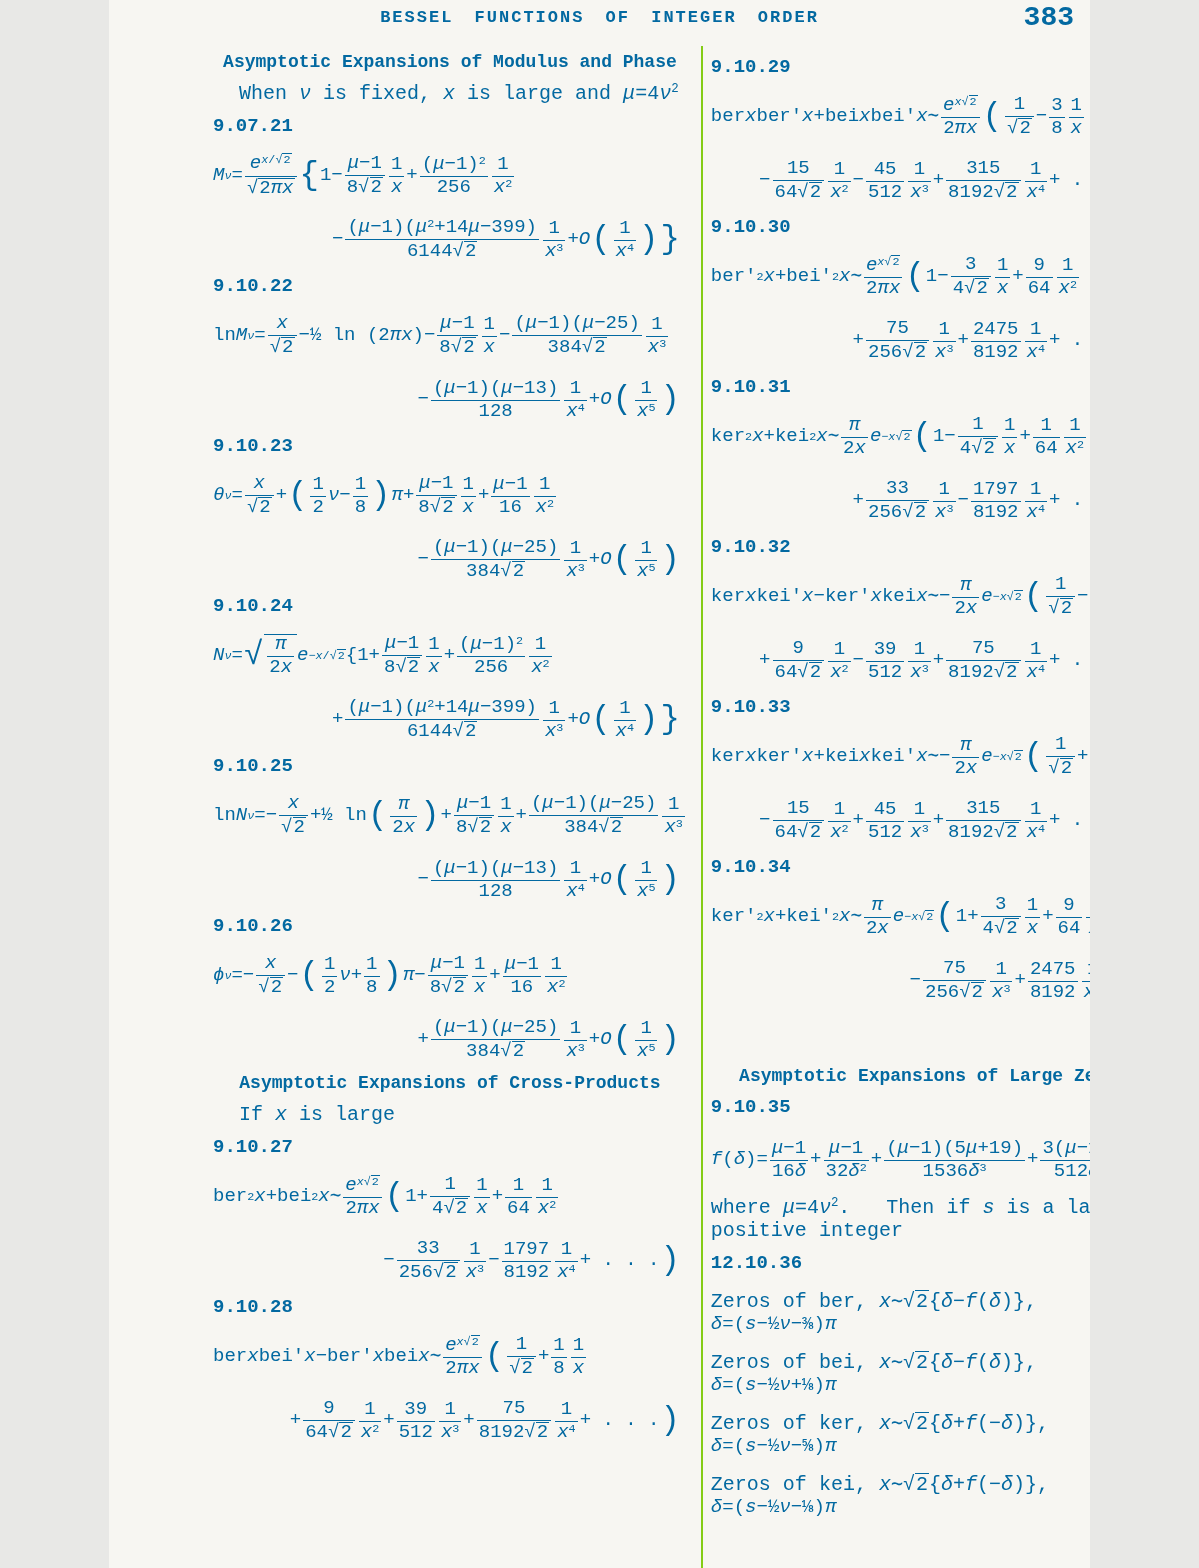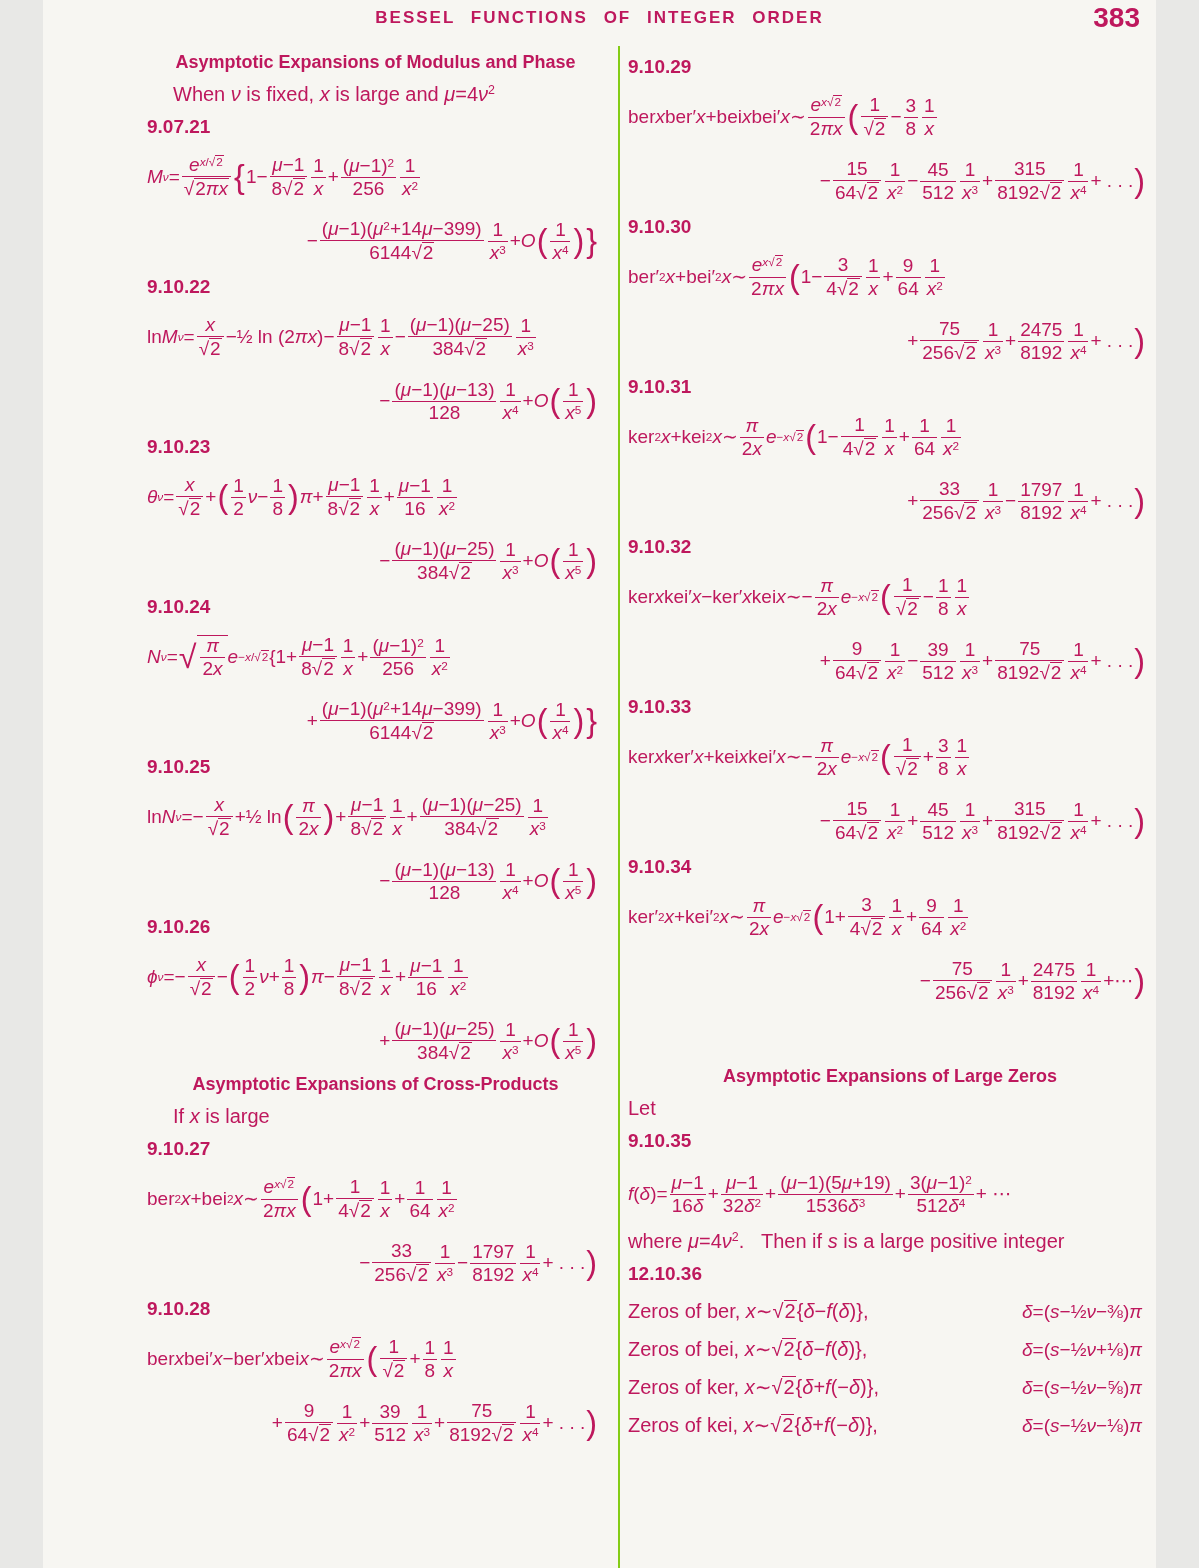--- a/index.html
+++ b/index.html
@@ -1,19 +1,19 @@
 <!DOCTYPE html>
 <html><head>
 <meta charset="utf-8">
 <style>
   html,body { margin:0; padding:0; background:#e8e8e6; }
   .page {
-    position:relative; width:1113px; height:1568px; margin:0 auto;
-    background:#f7f6f2; color:#be185d; overflow:hidden;
-    font-family:Liberation Sans, sans-serif;
+    position:relative; width:981px; height:1568px; margin:0 auto;
+    background:#f7f6f2; color:#0369a1; overflow:hidden;
+    font-family:Liberation Mono, monospace;
   }
   
   .page-header { position:relative; height:40px; padding-top:6px; }
   .running-title {
     position:absolute; left:0; right:0; top:8px; text-align:center;
     font-weight:bold; font-size:17px; letter-spacing:2px; word-spacing:9px;
   }
   .page-number {
     position:absolute; right:16px; top:2px; font-size:28px; font-weight:600;
   }
@@ -36,21 +36,21 @@
   v { font-style:italic; }
   f { display:inline-block; vertical-align:middle; text-align:center; margin:0 2px; line-height:1.05; }
   f n { display:block; padding:0 2px 1px 2px; border-bottom:1.4px solid currentColor; }
   f d { display:block; padding:1px 2px 0 2px; }
   r { display:inline-block; border-top:1.4px solid currentColor; line-height:1.05; padding:0 1px; }
   g { font-size:1.7em; line-height:0; vertical-align:middle; padding:0 1px; font-weight:400; }
   sup { font-size:0.62em; line-height:0; vertical-align:0.55em; }
   sub { font-size:0.62em; line-height:0; vertical-align:-0.3em; }
   f sup { vertical-align:0.45em; }
   
-  .zero-row { display:flex; justify-content:space-between; align-items:baseline; font-size:20px; margin:14px 0; padding-right:10px; }
+  .zero-row { display:flex; justify-content:space-between; align-items:baseline; font-size:20px; margin:14px 0; padding-right:10px;flex-direction:column; }
   .zero-rhs { font-size:19px; }
   
   .v-gap { height:46px; }
 </style>
 </head>
 <body>
 
 <div class="page">
 
   <div class="page-header">
@@ -536,21 +536,20 @@
               <d>8192</d>
             </f><f>
               <n>1</n>
               <d><v>x</v><sup>4</sup></d>
             </f>+⋯<g>)</g></div>
       </section>
 
       <div class="v-gap"></div>
 
       <h2 class="col-heading">Asymptotic Expansions of Large Zeros</h2>
-      <p class="prose">Let</p>
 
       <section class="eq">
         <div class="eq-no">9.10.35</div>
         <div class="eq-line l1 single"><v>f</v>(<v>δ</v>)=<f>
               <n><v>μ</v>−1</n>
               <d>16<v>δ</v></d>
             </f>+<f>
               <n><v>μ</v>−1</n>
               <d>32<v>δ</v><sup>2</sup></d>
             </f>+<f>

